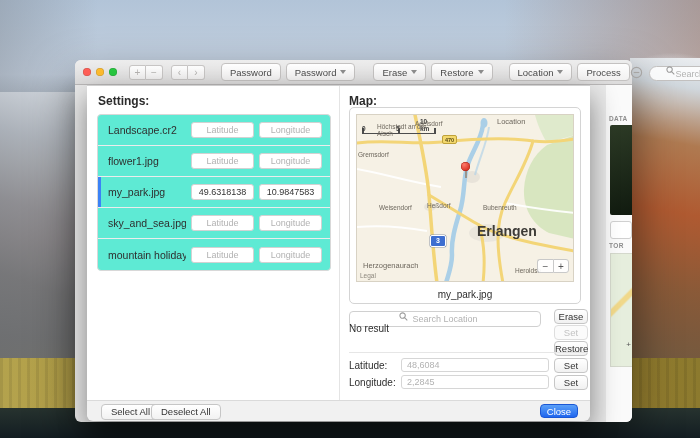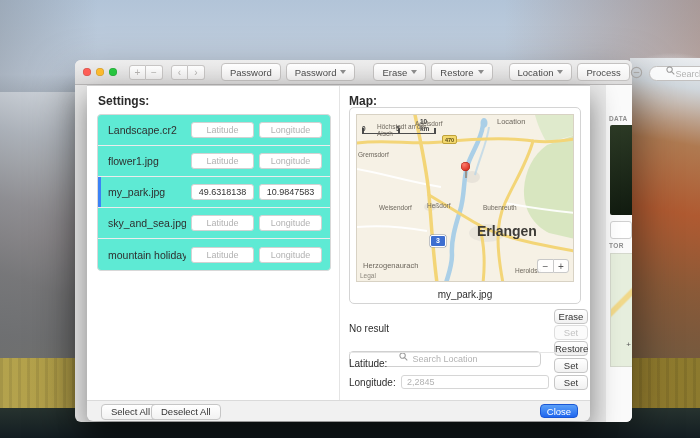--- a/index.html
+++ b/index.html
@@ -286,39 +286,40 @@
           </div>
           <div class="zoomctl">
             <span>−</span>
             <span>+</span>
           </div>
           <div class="legal">Legal</div>
         </div>
         <div class="map-caption">my_park.jpg</div>
       </div>
 
-      <div class="geo-row" style="top:222px;margin-top:40px;">
+      <div class="geo-row" style="top:222px;">
         <div class="locsearch">
           <input placeholder="Search Location" style="">
           <svg width="9" height="9" viewBox="0 0 10 10">
               <circle cx="4" cy="4" r="3" fill="none" stroke="#9c9c9c" stroke-width="1.2"></circle>
               <line x1="6.2" y1="6.2" x2="9.2" y2="9.2" stroke="#9c9c9c" stroke-width="1.2"></line>
             </svg>
         </div>
       </div>
       <div class="sbtn" style="top:223px;">Erase</div>
       <div class="geo-row" style="top:237px;">
         <span class="noresult">No result</span>
       </div>
       <div class="sbtn disabled" style="top:239px;">Set</div>
       <div class="sbtn" style="top:255px;">Restore</div>
       <div class="hdiv"></div>
 
       <div class="geo-row" style="top:272px;">
         <span class="lat-label">Latitude:</span>
+        <input class="lat-input" placeholder="48,6084" style="">
       </div>
       <div class="sbtn" style="top:272px;">Set</div>
       <div class="geo-row" style="top:289px;">
         <span class="lat-label">Longitude:</span>
         <input class="lat-input" placeholder="2,2845" style="">
       </div>
       <div class="sbtn" style="top:289px;">Set</div>
 
       <div class="sheet-footer">
         <span class="fbtn btn-selectall">Select All</span>

